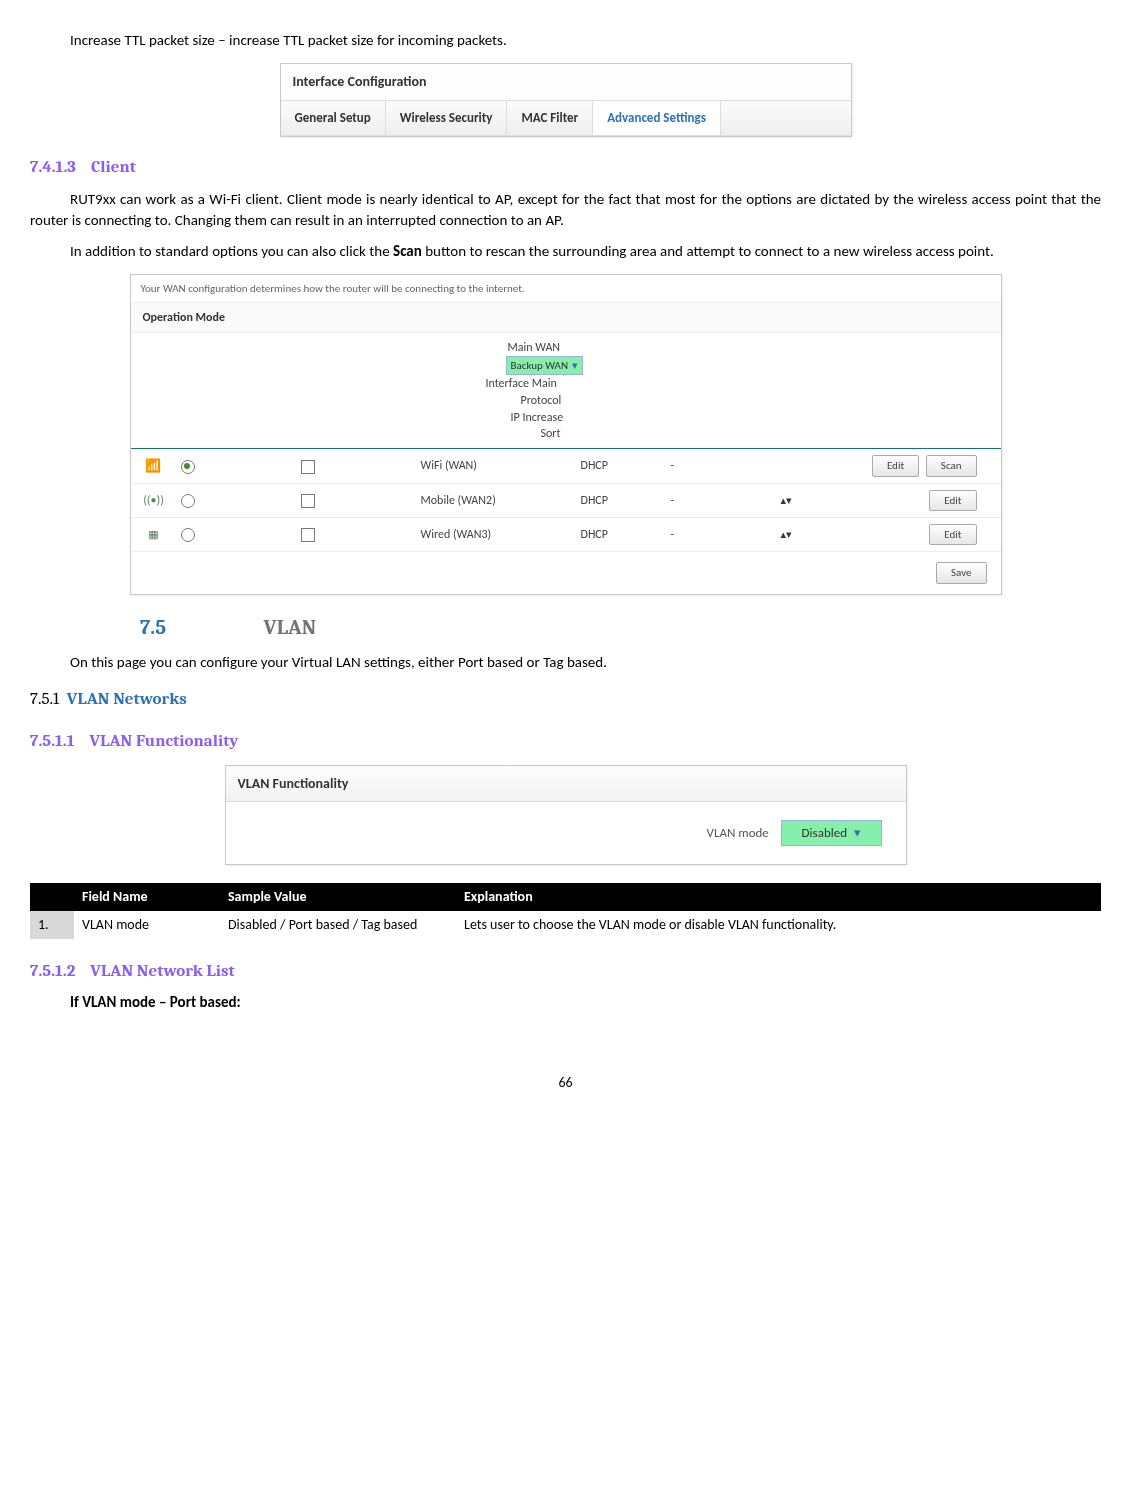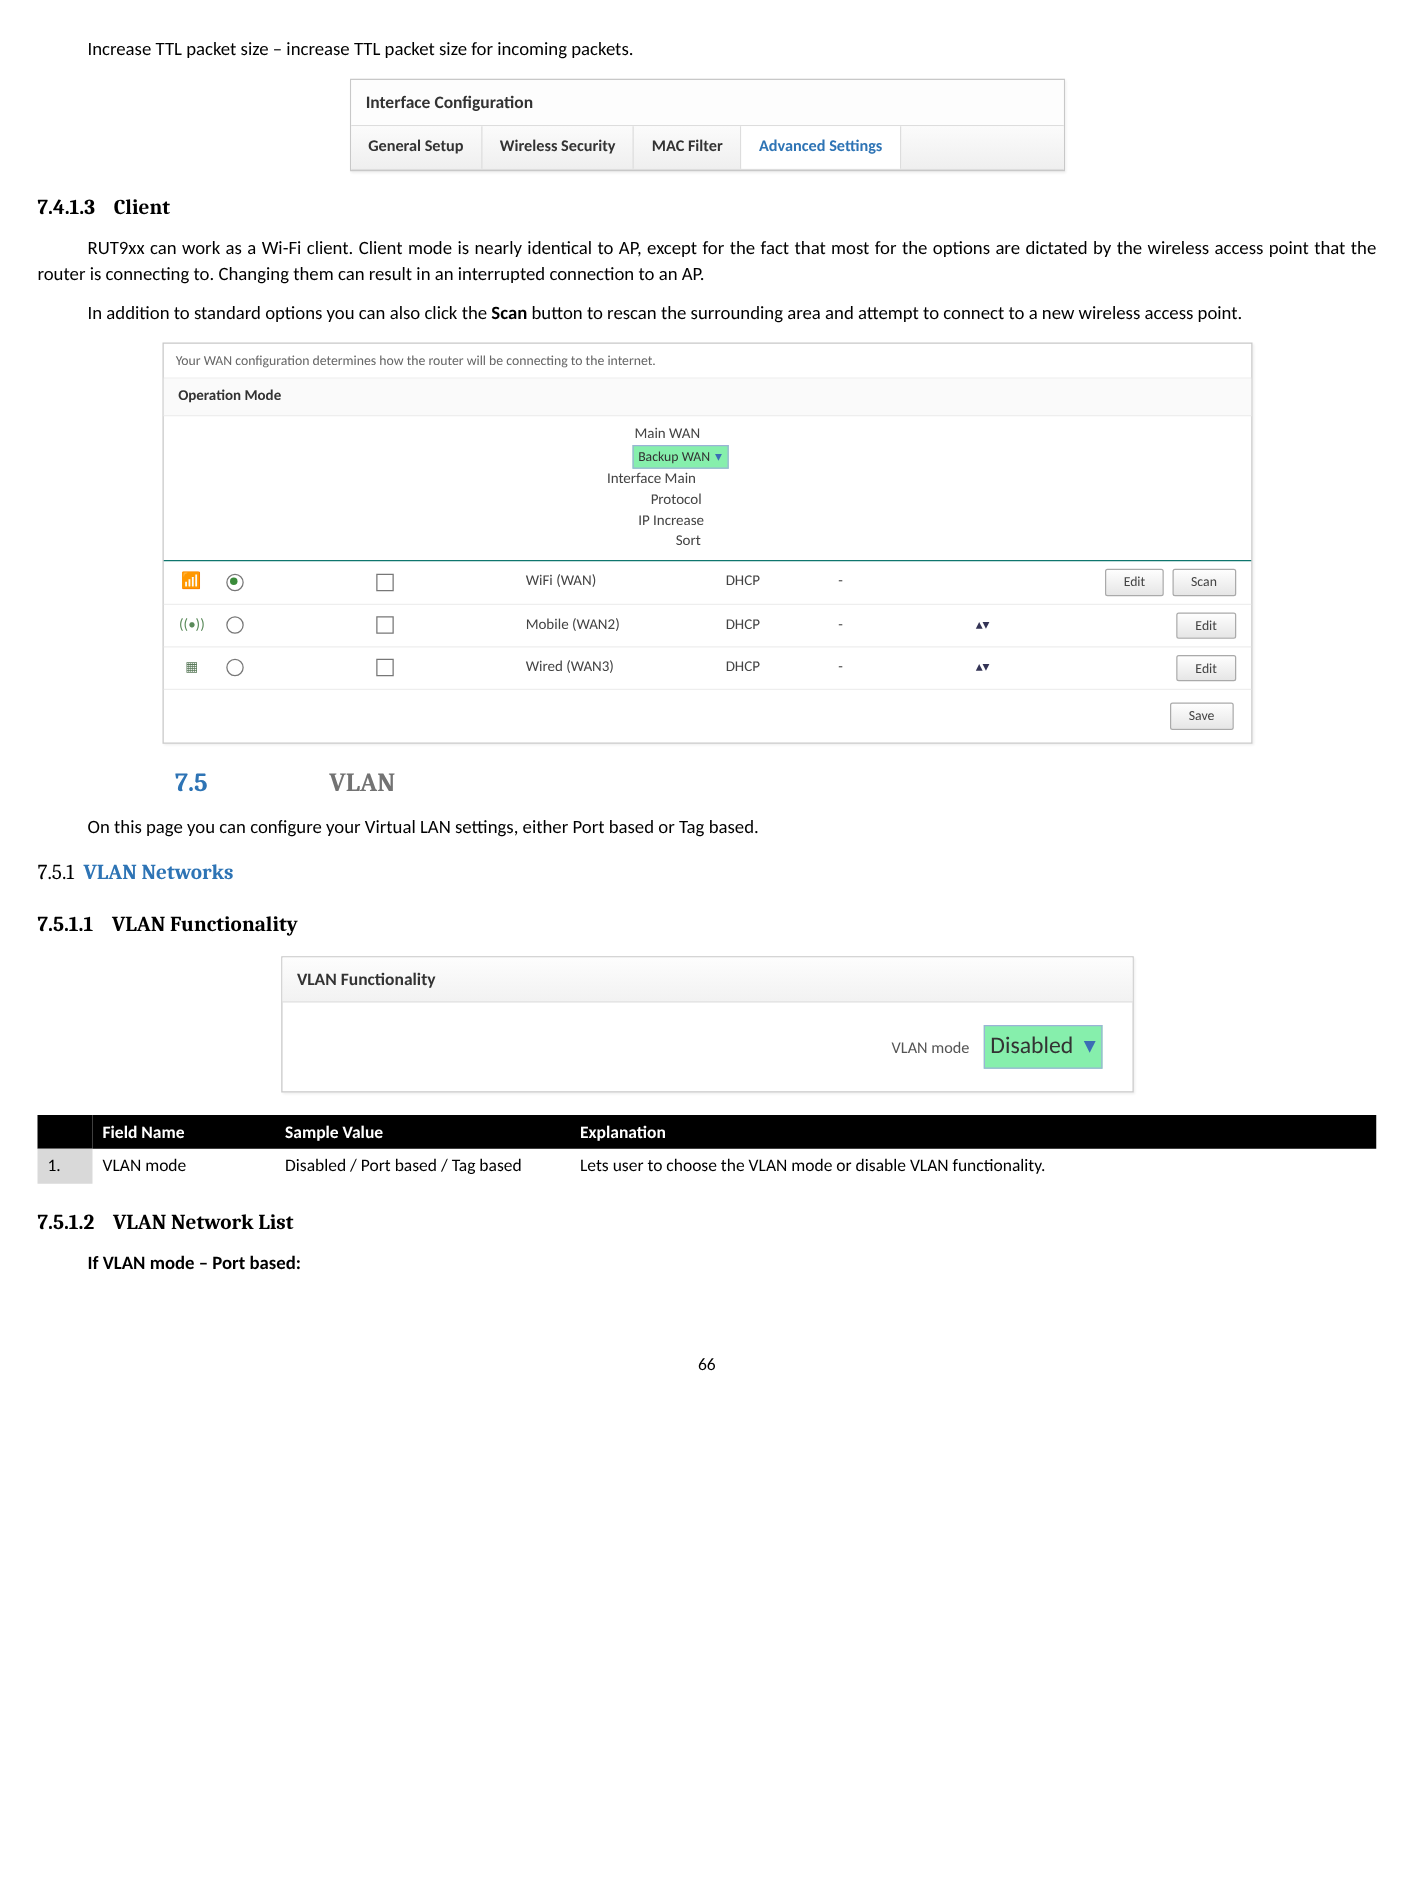--- a/index.html
+++ b/index.html
@@ -8,21 +8,21 @@
       line-height: 1.4;
       color: #000;
       background: #fff;
       margin: 0;
       padding: 20px 30px;
       width: 1071px;
     }
     p { margin: 10px 0; }
     .indent { text-indent: 40px; }
     .justify { text-align: justify; }
-    .h4 { color: #000000; font-family: Cambria, serif; font-size: 17px; font-weight: bold; margin: 18px 0 10px 0; }
+    .h4 { color: #8b5cf6; font-family: Cambria, serif; font-size: 17px; font-weight: bold; margin: 18px 0 10px 0; }
     .h2wrap { margin: 16px 0 8px 110px; }
     .h2num { color: #2E74B5; font-family: Cambria, serif; font-size: 21px; font-weight: bold; display:inline-block; width: 120px;}
     .h2txt { color: #737373; font-family: Cambria, serif; font-size: 21px; font-weight: bold; }
     .h3 { font-family: Cambria, serif; font-size: 17px; margin: 14px 0 8px 0; }
     .h3 .num { color: #000; }
     .h3 .txt { color: #2E74B5; font-weight: bold; }
     b { font-weight: bold; }
     .figcenter { text-align: center; margin: 12px 0 18px 0; }
     .figbox {
       display: inline-block;
@@ -45,21 +45,21 @@
     .fig2-sec { padding: 6px 12px; font-weight:bold; color:#333; border-bottom:1px solid #eee; background:#fafafa;}
     .fig2-hdr { display:flex; padding:6px 12px; border-bottom:1px solid #0f766e; align-items:center;flex-direction:column;}
     .fig2-row { display:flex; padding:6px 0; border-bottom:1px solid #eee; align-items:center;}
     .col-icon{ width:46px; text-align:center;}
     .col-main{ width:120px; padding-left:4px;}
     .col-bk{ width:120px;}
     .col-if{ width:160px;}
     .col-proto{ width:90px;}
     .col-ip{ width:110px;}
     .col-sort{ width:50px;}
-    .col-btns{ flex:1; text-align:right; padding-right:12px;}
+    .col-btns{ flex:1; text-align:right; padding-right:24px;}
     .radio{width:12px;height:12px;border:1px solid #777;border-radius:50%;display:inline-block;vertical-align:middle;position:relative;}
     .radio.on::after{content:"";width:6px;height:6px;background:#3a8b3a;border-radius:50%;position:absolute;top:2px;left:2px;}
     .chk{width:12px;height:12px;border:1px solid #777;display:inline-block;vertical-align:middle;background:#fff;}
     .sel{display:inline-block;border:1px solid #9bb3d6;background:#86efac;padding:1px 4px;font-size:11px;color:#333;}
     .sel .ar{color:#3b6db5;margin-left:4px;}
     .btn{display:inline-block;border:1px solid #aaa;background:linear-gradient(#fefefe,#e6e6e6);padding:2px 14px;font-size:11px;margin-left:4px;border-radius:2px;}
     .arrows{font-size:11px;color:#335;margin-right:6px;}
     .fig2-save{ text-align:right; padding:10px 14px;}
     .fig3 { width: 680px; }
     .fig3-title { padding:8px 12px; font-size:14px; font-weight:bold; background:linear-gradient(#fdfdfd,#f2f2f2); border-bottom:1px solid #ddd; color:#333;}
@@ -179,21 +179,21 @@
   <span>7.5.1.1</span>&nbsp;&nbsp;&nbsp;
   <span>VLAN Functionality</span>
 </div>
 
 <div class="figcenter">
   <div class="figbox fig3">
     <div class="fig3-title">VLAN Functionality</div>
     <div class="fig3-body">
       <span>VLAN mode</span>
       &nbsp;&nbsp;
-      <span class="sel" style="padding:3px 4px;font-size:19px;">
+      <span class="sel" style="padding:3px 20px;font-size:13px;">
         <span>Disabled</span>
         <span class="ar">▾</span>
       </span>
     </div>
   </div>
 </div>
 
 <table class="desc">
   <tbody>
       <tr>

